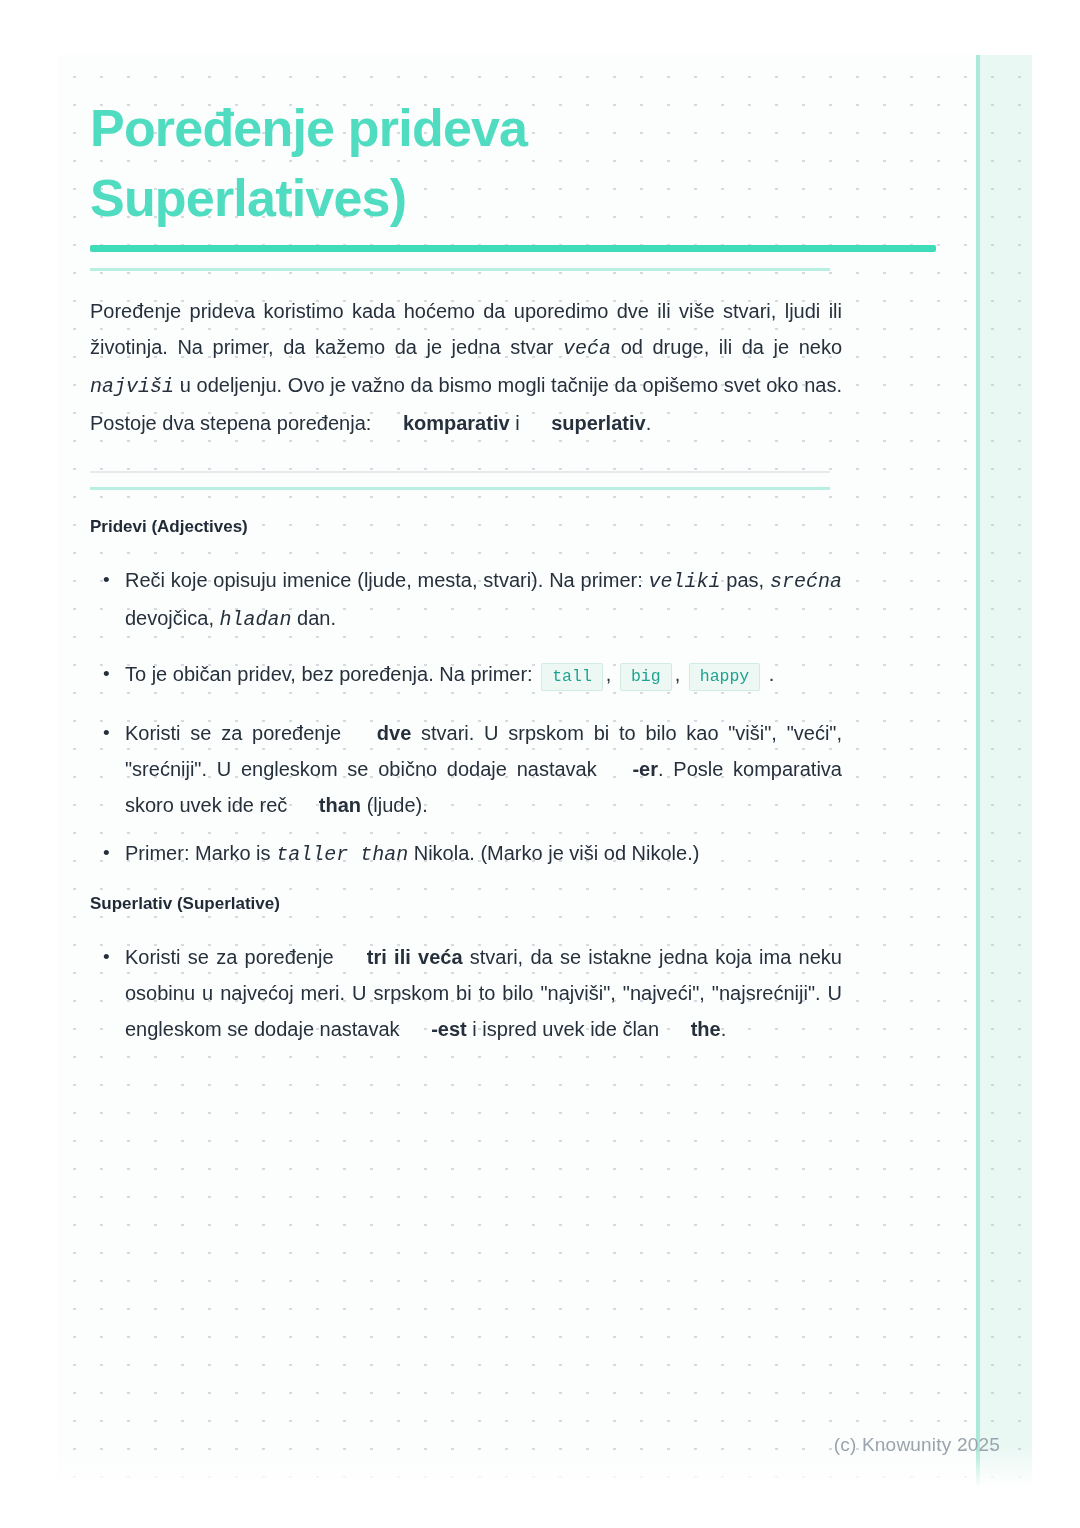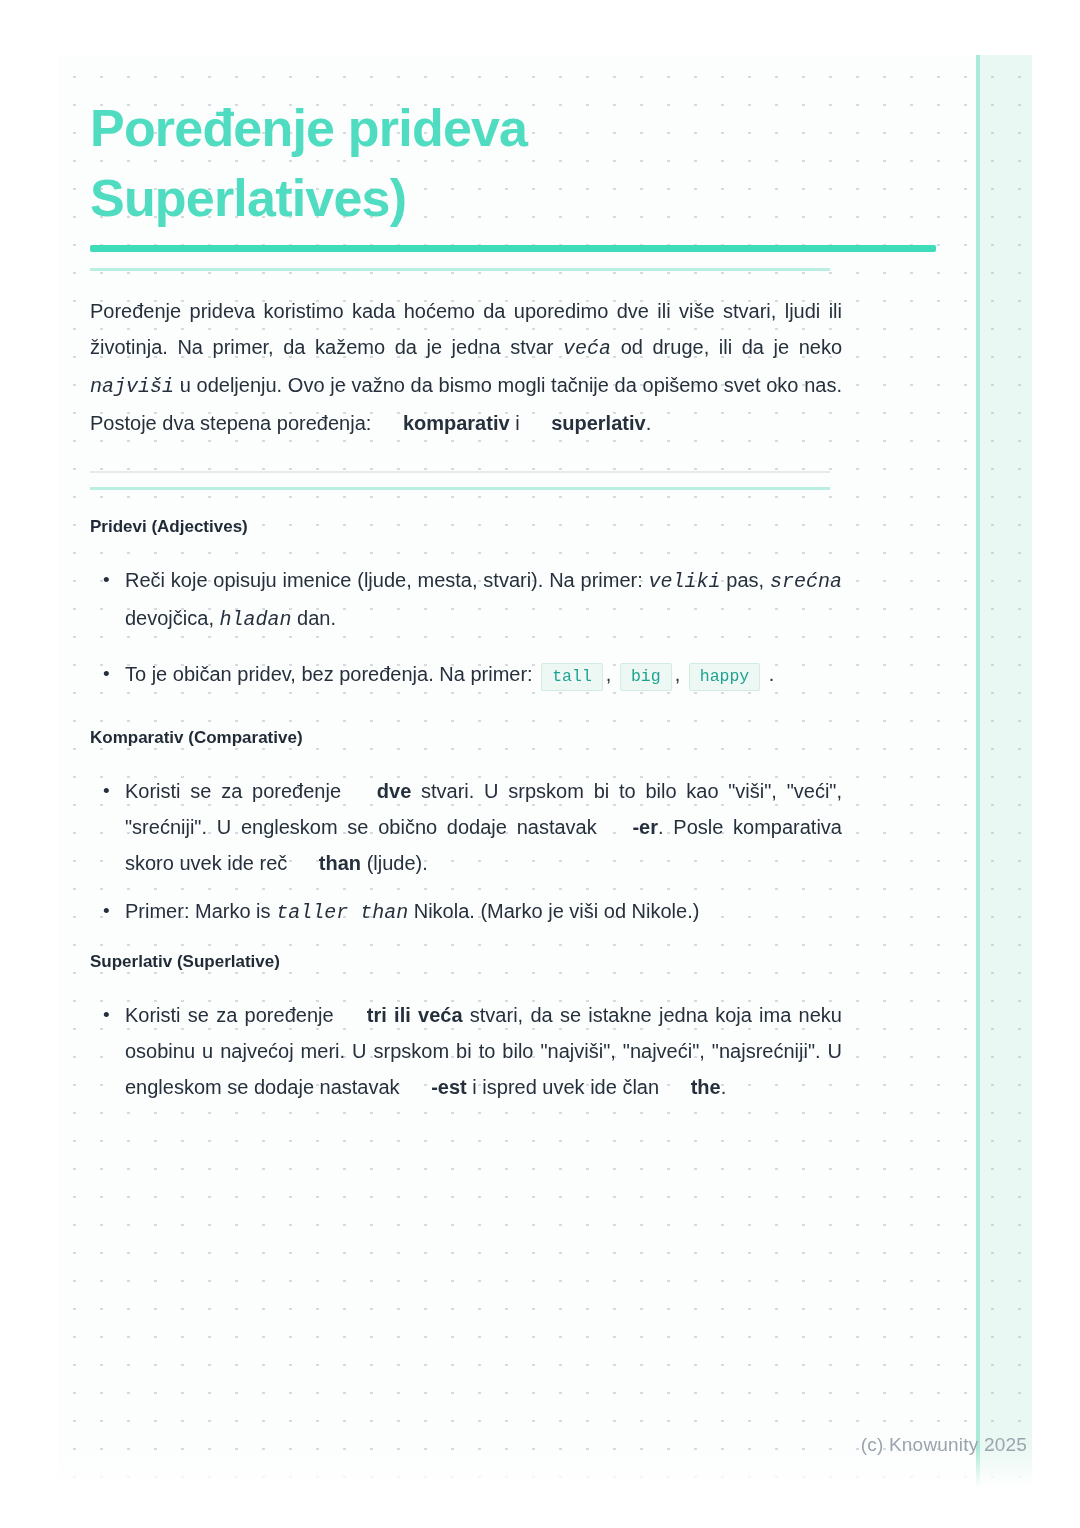--- a/index.html
+++ b/index.html
@@ -94,21 +94,21 @@
     font-size: 16.5px;
     color: var(--chip-text, #1fa390);
     background: var(--chip-bg, #edf8f4);
     border: 1px solid var(--chip-border, #d3ece2);
     border-radius: 2px;
     padding: 3px 10px 4px 10px;
     margin: 0 3px;
     white-space: nowrap;
   }
   .footer {
-    position: absolute; top: 1434px; right: 53px;
+    position: absolute; top: 1434px; right: 80px;
     font-size: 19px; color: var(--footer-text, #9ba4ac);
     z-index: 5;
     letter-spacing: 0.2px;
   }
 </style>
 </head>
 <body>
 
 <div class="paper">
   <div class="side-strip"></div>
@@ -136,21 +136,20 @@
       </li>
     </ul>
 
     <ul class="bullets tight">
       <li class="bullet-item">
         <span class="marker">•</span>
         <span class="li-text"><span>To je običan pridev, bez poređenja. Na primer: </span><span class="s-code">tall</span><span>, </span><span class="s-code">big</span><span>, </span><span class="s-code">happy</span><span> .</span></span>
       </li>
     </ul>
 
-    <div class="subhead wide">Komparativ (Comparative)</div>
     <ul class="bullets">
       <li class="bullet-item">
         <span class="marker">•</span>
         <span class="li-text"><span>Koristi se za poređenje </span><span class="s-b">dve</span><span> stvari. U srpskom bi to bilo kao "viši", "veći", "srećniji". U engleskom se obično dodaje nastavak </span><span class="s-b">-er</span><span>. Posle komparativa skoro uvek ide reč </span><span class="s-b">than</span><span> (ljude).</span></span>
       </li>
       <li class="bullet-item">
         <span class="marker">•</span>
         <span class="li-text"><span>Primer: Marko is </span><span class="s-i">taller than</span><span> Nikola. (Marko je viši od Nikole.)</span></span>
       </li>
     </ul>

